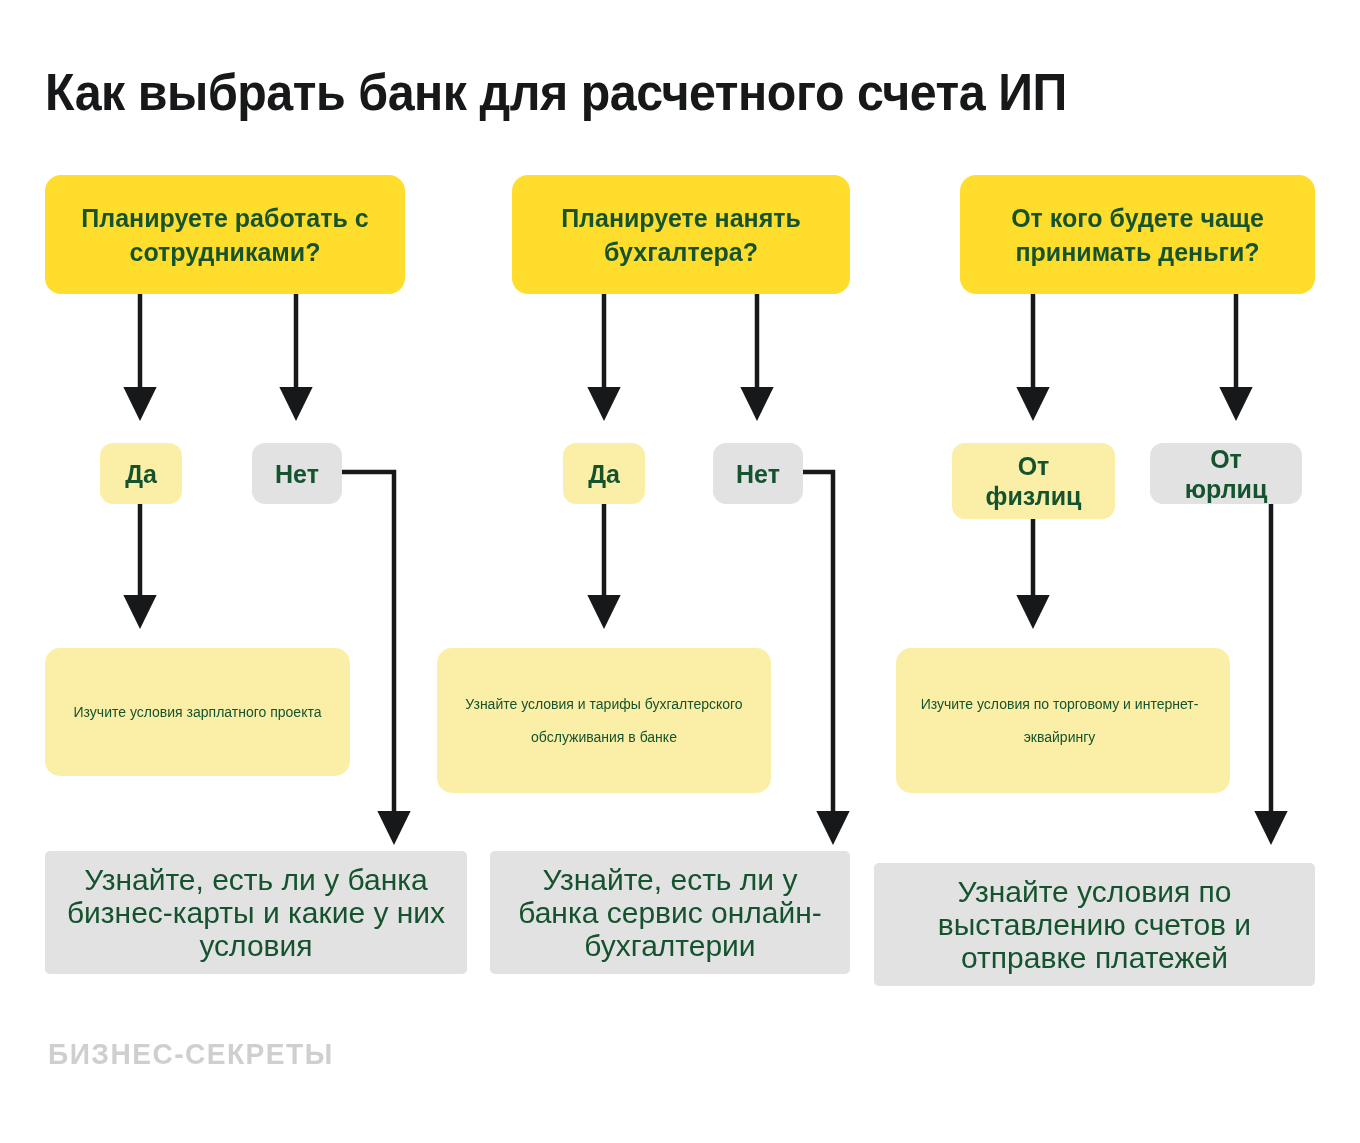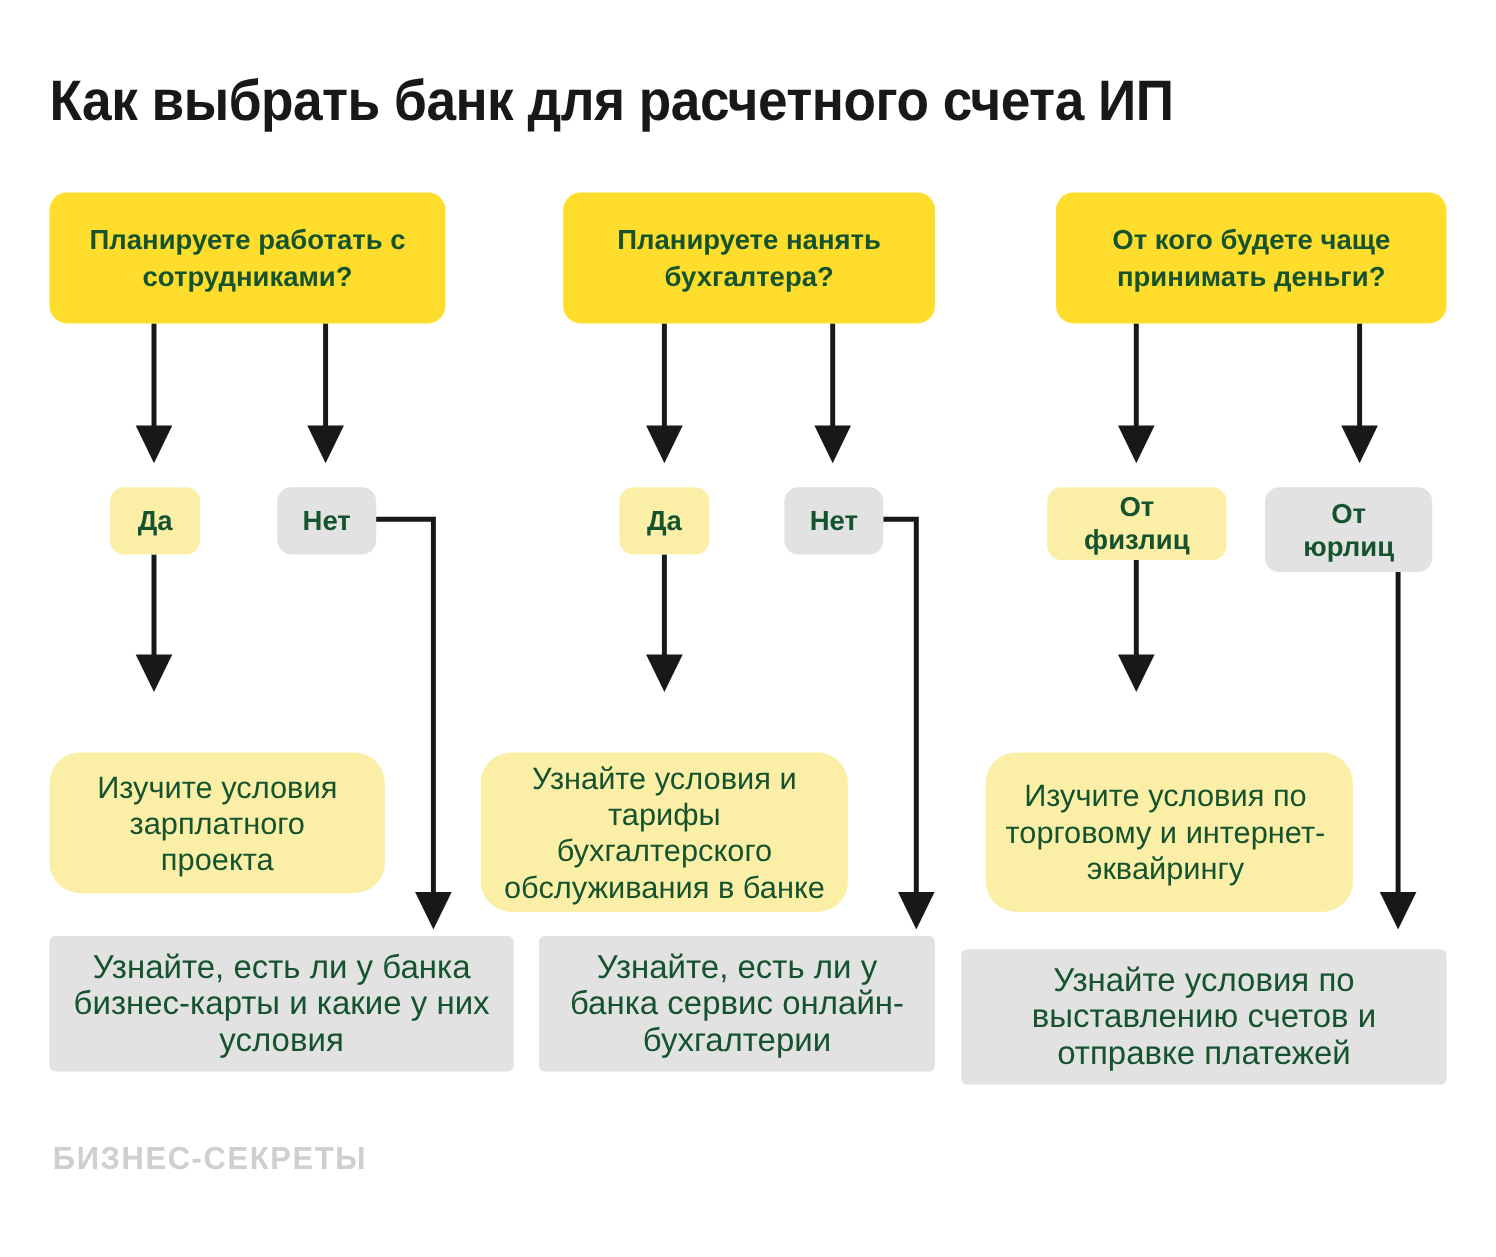--- a/index.html
+++ b/index.html
@@ -69,25 +69,24 @@
     font-weight: bold;
     font-size: 25px;
     line-height: 30px;
     border-radius: 13px;
     padding: 0 16px;
   }
 
   .node-outcome-yellow {
     background: #fbefa8;
     font-weight: normal;
-    font-size: 28px;
+    font-size: 14px;
     line-height: 33px;
-    border-radius: 28px;
+    border-radius: 15px;
     padding: 0 18px;
-    margin-top: 36px;
   }
 
   .node-outcome-gray {
     background: #e2e2e2;
     font-weight: normal;
     font-size: 30px;
     line-height: 33px;
     border-radius: 5px;
     padding: 0 18px;
   }
@@ -164,23 +163,23 @@
   <div class="node node-choice-yes" style="left:563px; top:443px; width:82px; height:61px;">Да</div>
 
   <div class="node node-choice-no" style="left:713px; top:443px; width:90px; height:61px;">Нет</div>
 
   <div class="node node-outcome-yellow" style="left:437px; top:648px; width:334px; height:145px;">Узнайте условия и тарифы бухгалтерского обслуживания в банке</div>
 
   <div class="node node-outcome-gray" style="left:490px; top:851px; width:360px; height:123px;">Узнайте, есть ли у банка сервис онлайн-бухгалтерии</div>
 
   <div class="node node-question" style="left:960px; top:175px; width:355px; height:119px;">От кого будете чаще принимать деньги?</div>
 
-  <div class="node node-choice-yes" style="left:952px; top:443px; width:163px; height:66px;">От физлиц</div>
+  <div class="node node-choice-yes" style="left:952px; top:443px; width:163px; height:76px;">От физлиц</div>
 
-  <div class="node node-choice-no" style="left:1150px; top:443px; width:152px; height:77px;">От юрлиц</div>
+  <div class="node node-choice-no" style="left:1150px; top:443px; width:152px; height:61px;">От юрлиц</div>
 
   <div class="node node-outcome-yellow" style="left:896px; top:648px; width:334px; height:145px;padding-left:11px;">Изучите условия по торговому и интернет-эквайрингу</div>
 
   <div class="node node-outcome-gray" style="left:874px; top:851px; width:441px; height:123px;margin-top:12px;">Узнайте условия по выставлению счетов и отправке платежей</div>
 
   <div id="brand">БИЗНЕС-СЕКРЕТЫ</div>
 
 </div>
 
 </body></html>

